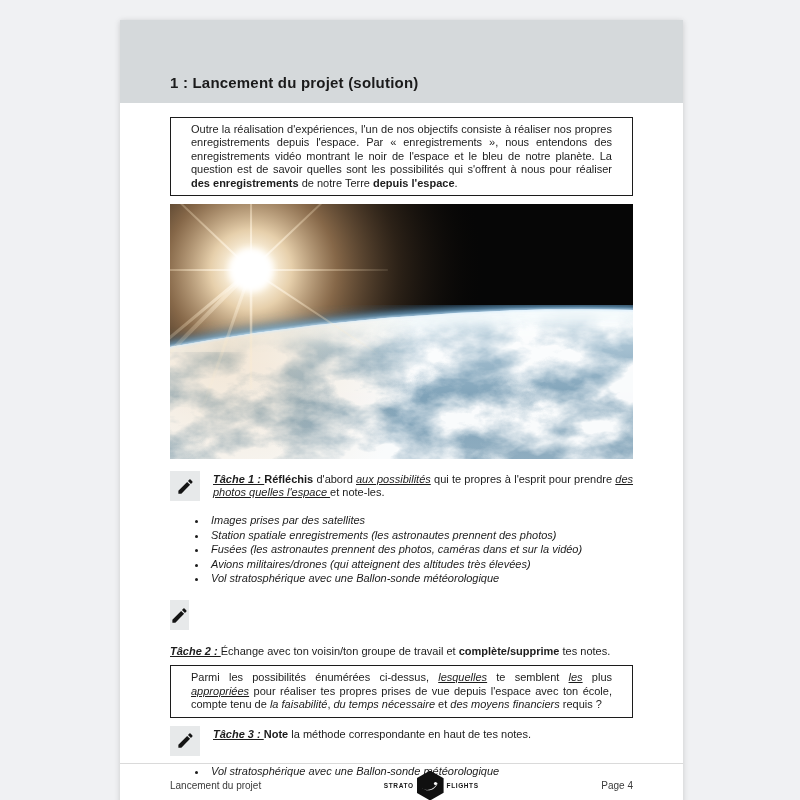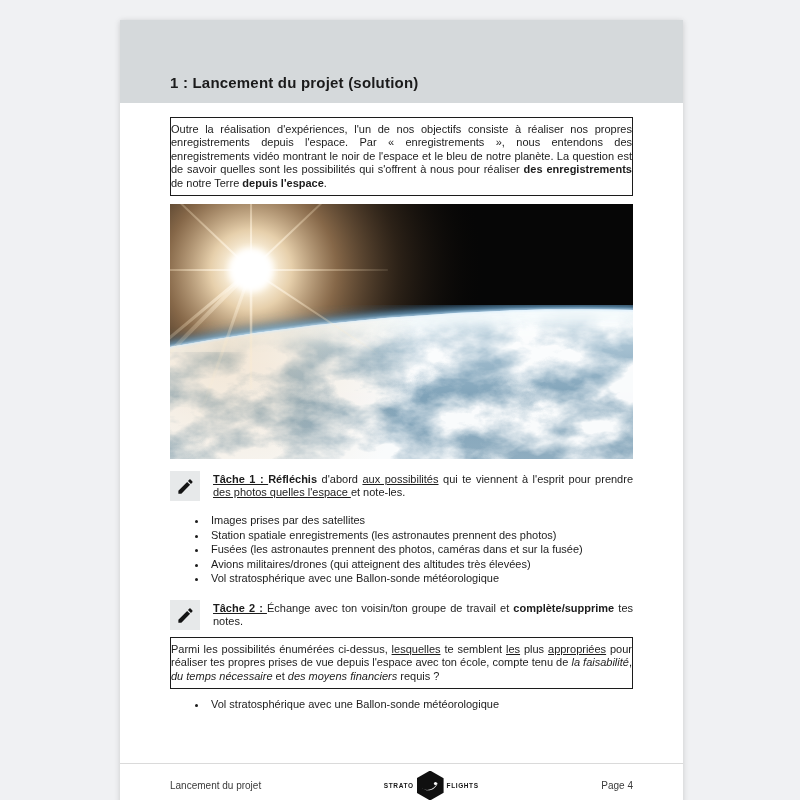--- a/index.html
+++ b/index.html
@@ -19,45 +19,45 @@
   .page-header {
     height: 83px; background: #d5d9db;
     display: flex; align-items: flex-end;
     padding: 0 50px 12px; box-sizing: border-box;
   }
   .page-title {
     margin: 0; font-size: 15px; font-weight: bold; color: #1b1b1b;
     letter-spacing: .2px;
   }
   .content { padding: 14px 50px 0; box-sizing: border-box; }
-  .text-box { border: 1px solid #1c1c1c; padding: 5px 0; background:#fff; }
+  .text-box { border: 1px solid #1c1c1c; padding: 5px 20px; background:#fff; }
   .rich {
     margin: 0; font-size: 11px; line-height: 13.4px;
     color: #1c1c1c; text-align: justify;
   }
   .seg-b { font-weight: bold; }
-  .seg-u { text-decoration: underline; }
+  .seg-u { text-decoration: underline; font-style: italic; }
   .seg-i { font-style: italic; }
   .earth-figure { margin: 8px 0 0; height: 255px; width: 100%; }
   .earth-figure svg { display: block; width: 100%; height: 100%; }
   .task-row { display: flex; gap: 13px; margin-top: 12px; align-items: flex-start; }
   .task-icon {
     flex: 0 0 30px; height: 30px; background: #e7e9ea;
     display: flex; align-items: center; justify-content: center;
   }
   .task-icon svg { width: 19px; height: 19px; fill: #141414; }
   .task-text { flex: 1; padding-top: 2px; }
   .bullets {
     margin: 12px 0 0; padding: 0 0 0 38px;
-    font-size: 11px; line-height: 14.6px; color: #1c1c1c;
+    font-style: italic; font-size: 11px; line-height: 14.6px; color: #1c1c1c;
   }
   .bullets.single { margin-top: 8px; }
   .bullets li { padding-left: 3px; }
   .q-box { margin-top: 7px; }
-  .t2 { margin-top: 14px; }
+  .t2 { margin-top: 14px; flex-direction: column; }
   .t3 { margin-top: 8px; }
   .page-footer {
     position: absolute; left: 0; right: 0; bottom: 0; height: 44px;
     border-top: 1px solid #dadada;
     display: flex; align-items: center; justify-content: space-between;
     padding: 0 50px; box-sizing: border-box;
     font-size: 10px; color: #3a3a3a;
   }
   .footer-logo { display: flex; align-items: center; gap: 3px; }
   .logo-word {
@@ -159,44 +159,52 @@
         <circle cx="80" cy="66" r="13" fill="#ffffff"></circle>
       </svg>
     </figure>
 
     <div class="task-row">
       <span class="task-icon">
         <svg viewBox="0 0 24 24">
             <path d="M3 17.25V21h3.75L17.81 9.94l-3.75-3.75L3 17.25zM20.71 7.04c.39-.39.39-1.02 0-1.41l-2.34-2.34a.9959.9959 0 0 0-1.41 0l-1.83 1.83 3.75 3.75 1.83-1.83z"></path>
           </svg>
       </span>
-      <p class="rich task-text"><span class="seg-b seg-u">Tâche 1 : </span><span class="seg-b">Réfléchis</span><span> d'abord </span><span class="seg-u">aux possibilités</span><span> qui te viennent à l'esprit pour prendre </span><span class="seg-u">des photos quelles l'espace </span><span>et note-les.</span></p>
+      <p class="rich task-text"><span class="seg-b seg-u">Tâche 1 : </span><span class="seg-b">Réfléchis</span><span> d'abord </span><span class="seg-u">aux possibilités</span><span> qui te propres à l'esprit pour prendre </span><span class="seg-u">des photos quelles l'espace </span><span>et note-les.</span></p>
     </div>
 
     <ul class="bullets">
         <li>Images prises par des satellites</li>
         <li>Station spatiale enregistrements (les astronautes prennent des photos)</li>
-        <li>Fusées (les astronautes prennent des photos, caméras dans et sur la fusée)</li>
+        <li>Fusées (les astronautes prennent des photos, caméras dans et sur la vidéo)</li>
         <li>Avions militaires/drones (qui atteignent des altitudes très élevées)</li>
         <li>Vol stratosphérique avec une Ballon-sonde météorologique</li>
       </ul>
 
     <div class="task-row t2">
       <span class="task-icon">
         <svg viewBox="0 0 24 24">
             <path d="M3 17.25V21h3.75L17.81 9.94l-3.75-3.75L3 17.25zM20.71 7.04c.39-.39.39-1.02 0-1.41l-2.34-2.34a.9959.9959 0 0 0-1.41 0l-1.83 1.83 3.75 3.75 1.83-1.83z"></path>
           </svg>
       </span>
       <p class="rich task-text"><span class="seg-b seg-u">Tâche 2 : </span><span>Échange avec ton voisin/ton groupe de travail et </span><span class="seg-b">complète/supprime</span><span> tes notes.</span></p>
     </div>
 
     <div class="text-box q-box">
       <p class="rich"><span>Parmi les possibilités énumérées ci-dessus, </span><span class="seg-u">lesquelles</span><span> te semblent </span><span class="seg-u">les</span><span> plus </span><span class="seg-u">appropriées</span><span> pour réaliser tes propres prises de vue depuis l'espace avec ton école, compte tenu de </span><span class="seg-i">la faisabilité</span><span>, </span><span class="seg-i">du temps nécessaire</span><span> et </span><span class="seg-i">des moyens financiers</span><span> requis ?</span></p>
     </div>
 
+    <div class="task-row t3">
+      <span class="task-icon">
+        <svg viewBox="0 0 24 24">
+            <path d="M3 17.25V21h3.75L17.81 9.94l-3.75-3.75L3 17.25zM20.71 7.04c.39-.39.39-1.02 0-1.41l-2.34-2.34a.9959.9959 0 0 0-1.41 0l-1.83 1.83 3.75 3.75 1.83-1.83z"></path>
+          </svg>
+      </span>
+      <p class="rich task-text"><span class="seg-b seg-u">Tâche 3 : </span><span class="seg-b">Note</span><span> la méthode correspondante en haut de tes notes.</span></p>
+    </div>
 
     <ul class="bullets single">
         <li>Vol stratosphérique avec une Ballon-sonde météorologique</li>
       </ul>
 
   </div>
 
   <footer class="page-footer">
     <span class="footer-left">Lancement du projet</span>
     <span class="footer-logo">

